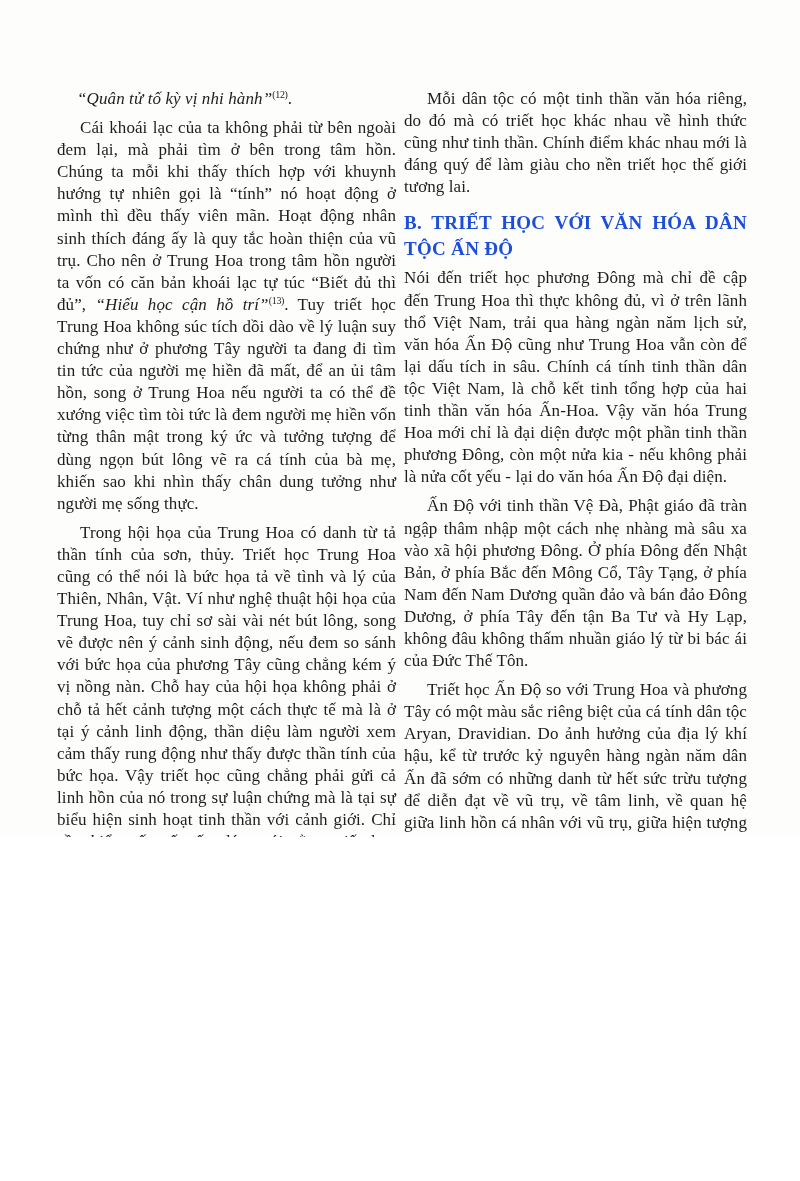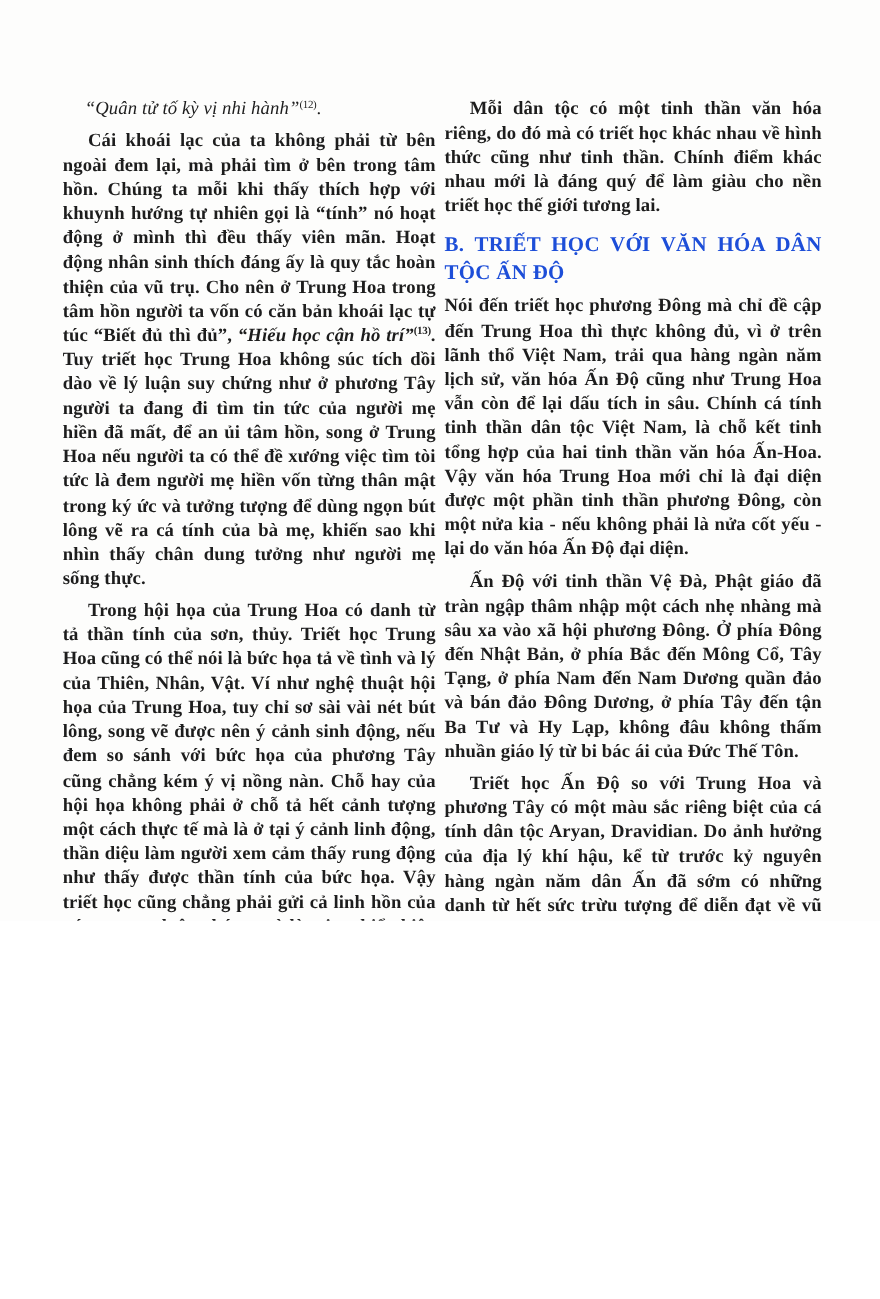--- a/index.html
+++ b/index.html
@@ -19,21 +19,21 @@
   .col {
     position: absolute;
     top: 88px;
     text-align: justify;
     font-size: 17px;
     line-height: 22.1px;
     letter-spacing: 0.1px;
   }
   .col-left  { left: 57px;  width: 339px; }
   .col-right { left: 404px; width: 343px; }
-  p.para { margin: 0 0 7px 0; font-weight: bold; }
+  p.para { margin: 0 0 7px 0; }
   .indent { text-indent: 23px; }
   .quote-line { text-indent: 20px; margin: 0 0 7px 0; }
   em { font-style: italic; }
   sup.fnref {
     font-size: 10px;
     line-height: 0;
     vertical-align: 6px;
     letter-spacing: -0.3px;
   }
   h2.heading {

